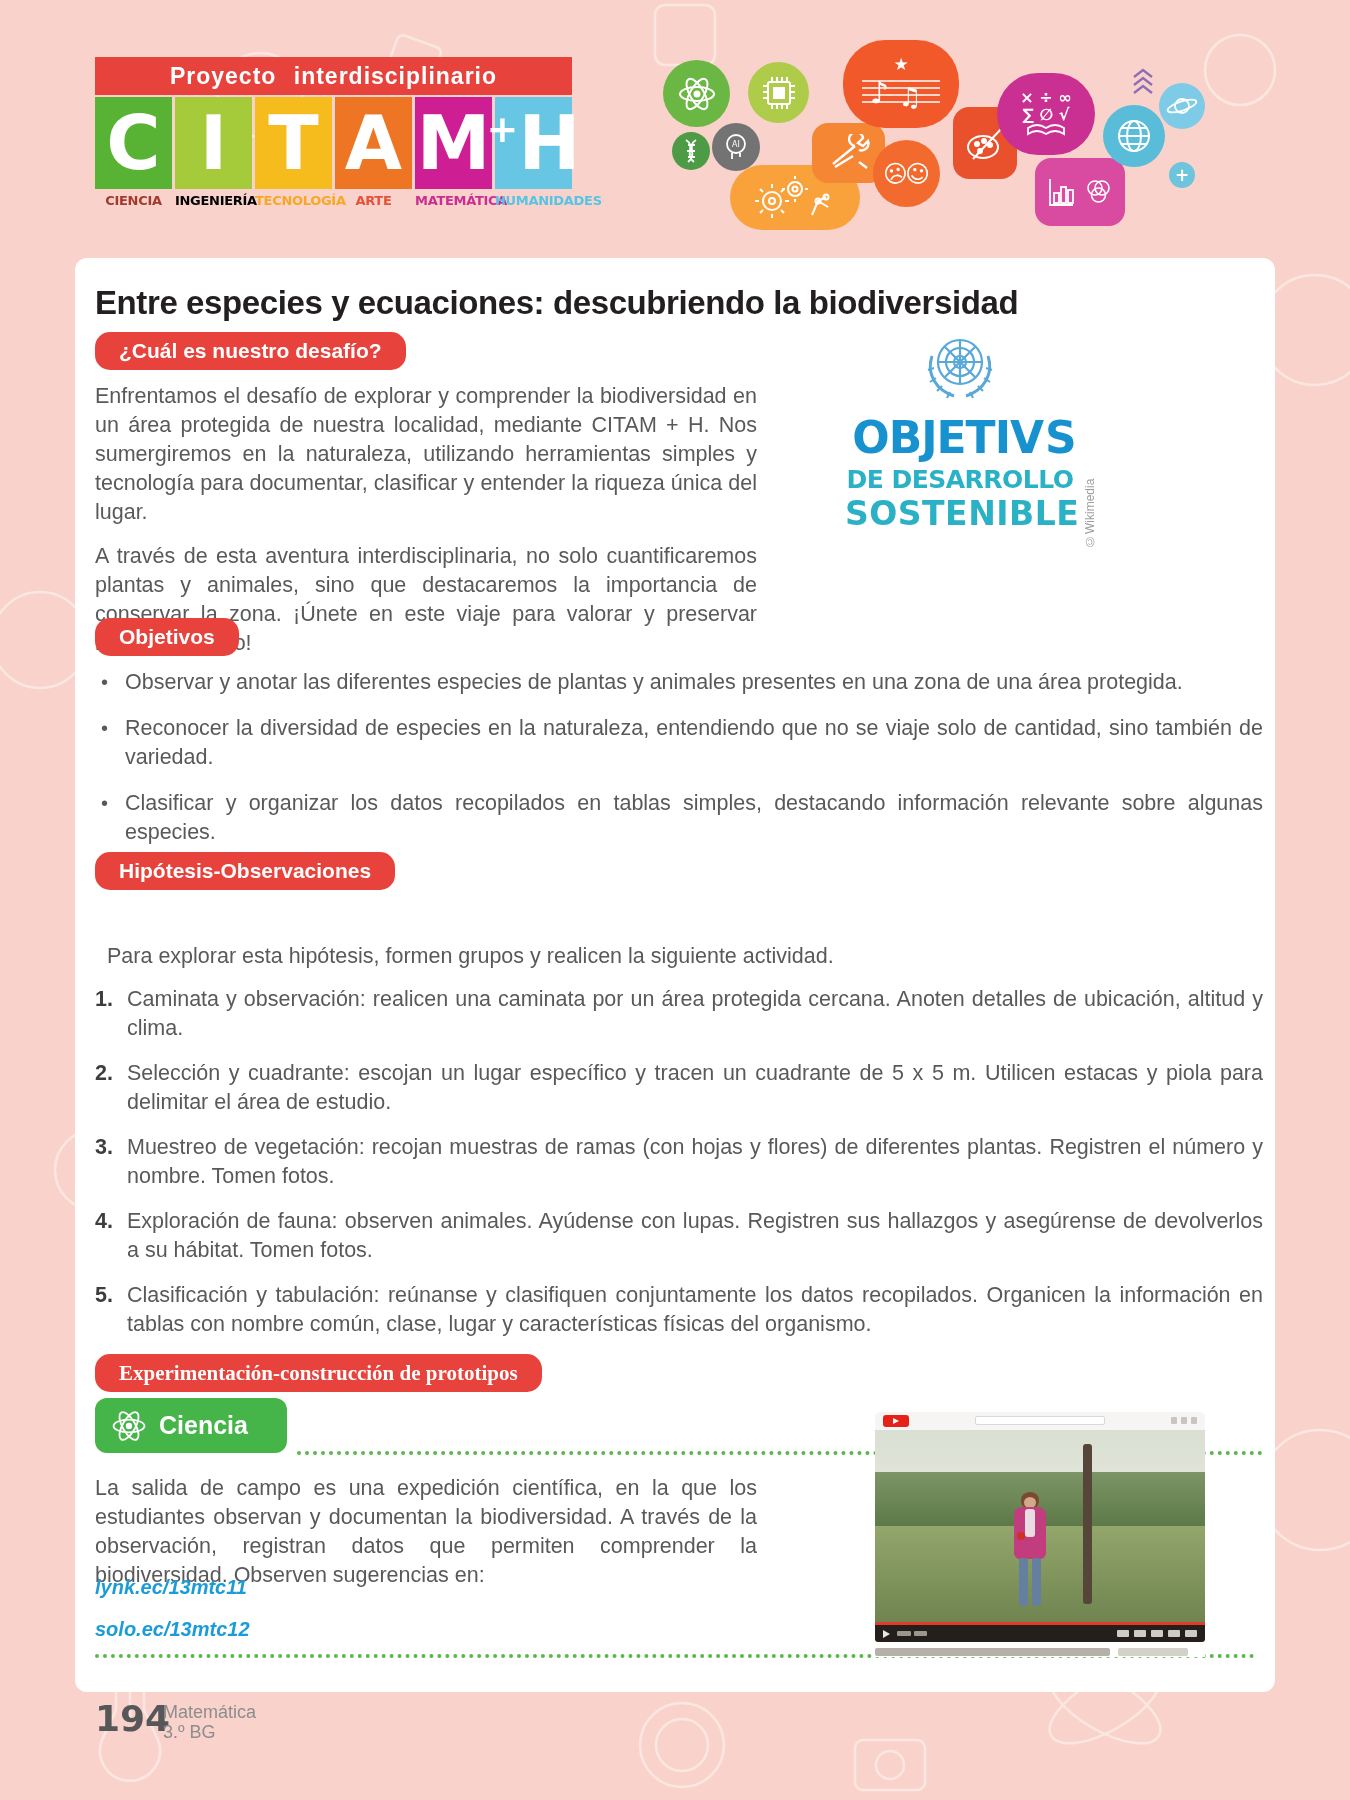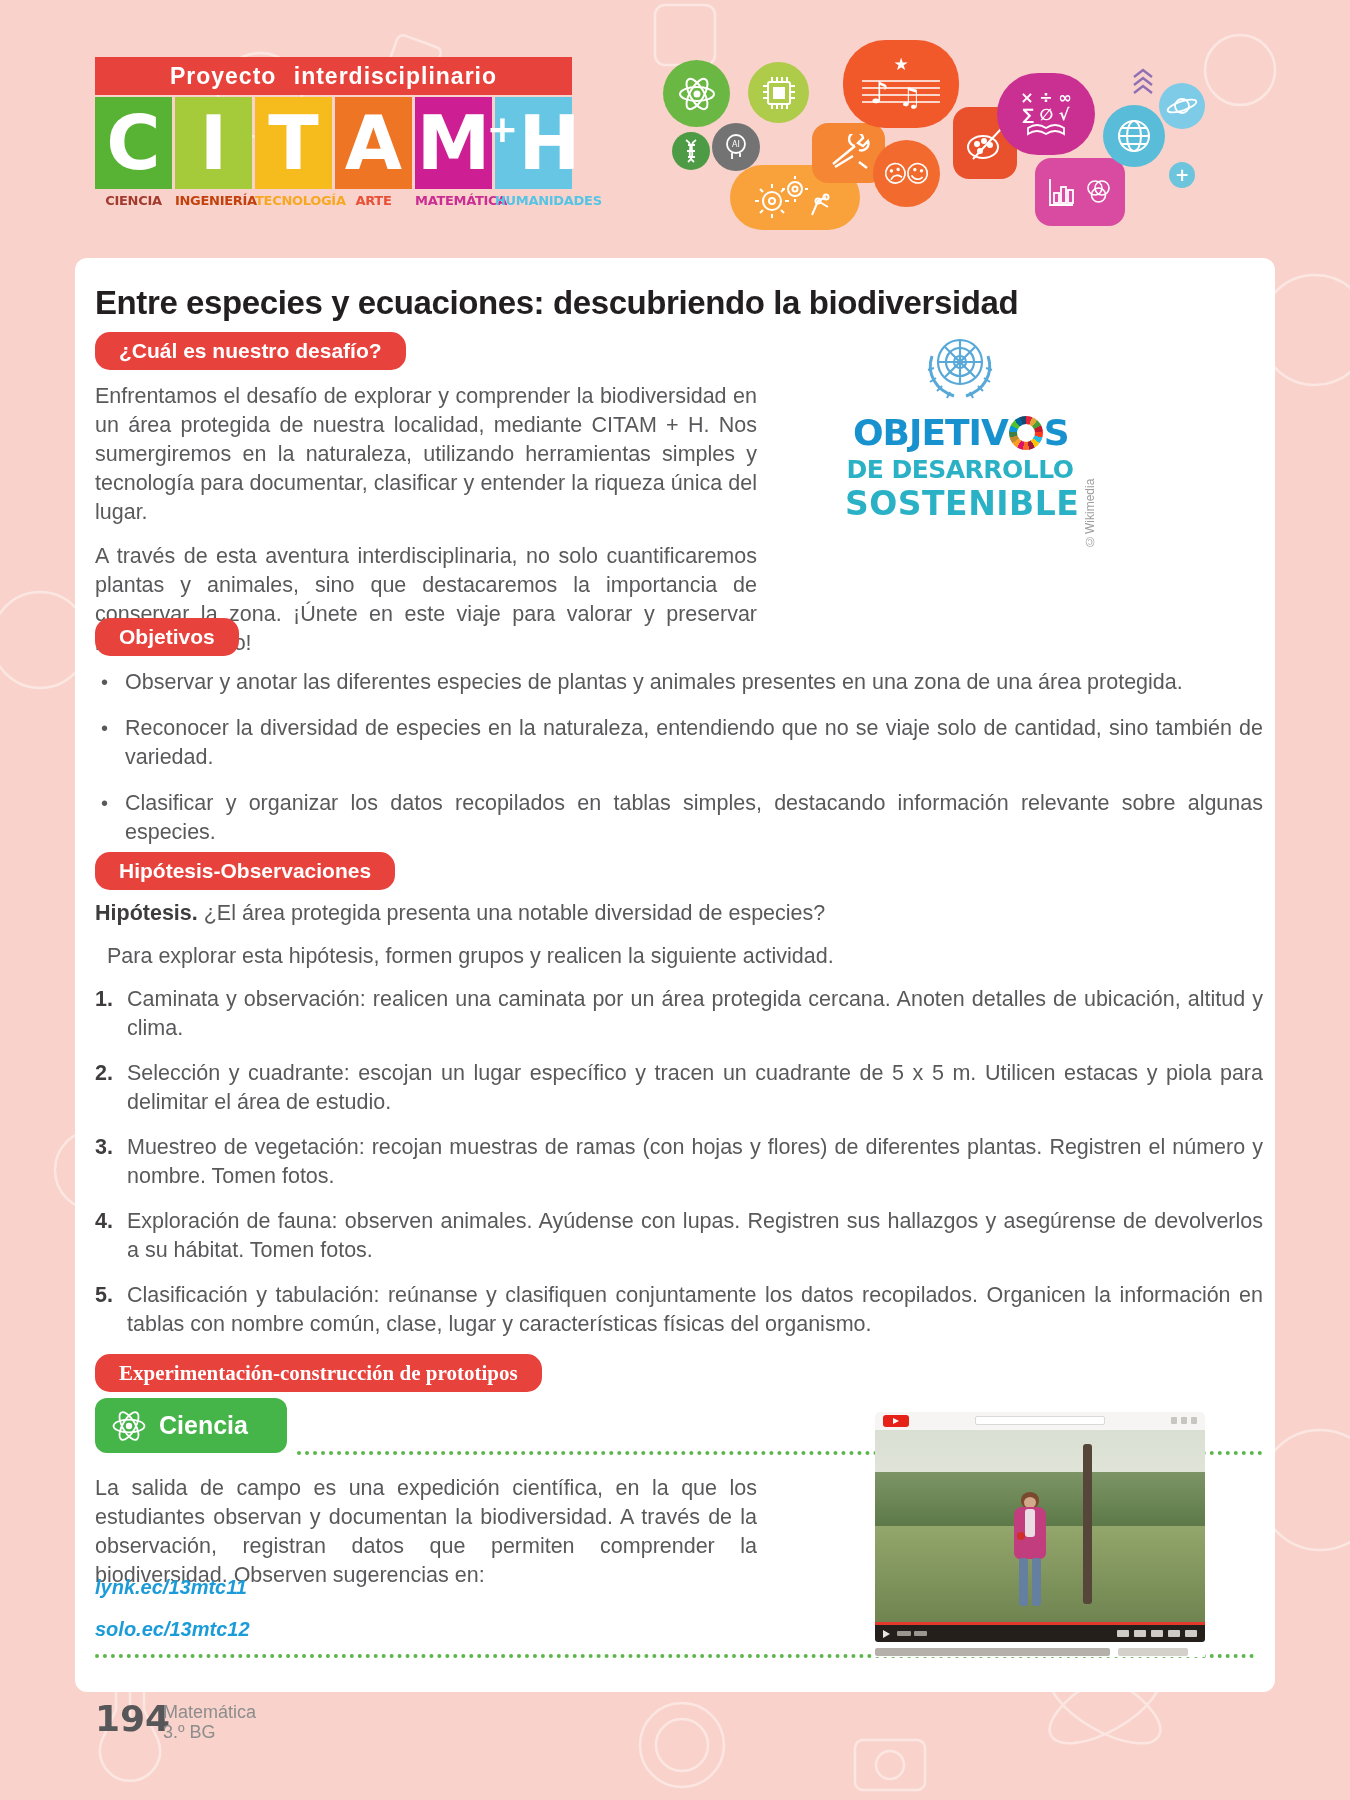--- a/index.html
+++ b/index.html
@@ -52,21 +52,21 @@
     border-radius:15px; color:#fff; font-weight:bold; font-size:21px;
     white-space:nowrap;
   }
   .body-text { font-size:21.5px; color:#59595b; line-height:29px; text-align:justify; }
   .intro-col { position:absolute; left:20px; top:124px; width:662px; }
   .intro-col p + p { margin-top:15px; }
 
   
   .sdg { position:absolute; left:770px; top:72px; width:230px; text-align:center; }
   .sdg .emblem { margin:0 auto 6px auto; display:block; }
-  .sdg-line1 { display:flex; align-items:center; justify-content:flex-start; font-weight:800; font-size:36px; letter-spacing:-1px; font-family:"DejaVu Sans",sans-serif;margin-left:8px; }
+  .sdg-line1 { display:flex; align-items:center; justify-content:center; font-weight:800; font-size:44px; letter-spacing:-1px; font-family:"DejaVu Sans",sans-serif;margin-left:8px; }
   .sdg-wheel { width:34px; height:34px; border-radius:50%; position:relative; margin:0 1px; }
   .sdg-wheel::after { content:""; position:absolute; inset:8px; background:#fff; border-radius:50%; }
   .sdg-line2 { font-weight:800; font-size:25px; margin-top:2px; font-family:"DejaVu Sans",sans-serif; letter-spacing:-.5px; }
   .sdg-line3 { font-weight:800; font-size:33px; font-family:"DejaVu Sans",sans-serif; letter-spacing:.5px; }
   .credit {
     position:absolute; left:1008px; top:120px; height:170px;
     writing-mode:vertical-rl; transform:rotate(180deg);
     font-size:12px; color:#9d9d9d;
   }
 
@@ -175,21 +175,21 @@
     <div class="letter-block" style="background-color: rgb(103, 198, 228);">
       <span class="plus-wrap">
           <span class="plus">+</span>
           <span>H</span>
         </span>
     </div>
   </div>
 
   <div class="labels">
     <div style="color: rgb(162, 59, 46);">CIENCIA</div>
-    <div style="color: #c2410c;">INGENIERÍA</div>
+    <div style="color: #000000;">INGENIERÍA</div>
     <div style="color: rgb(247, 168, 35);">TECNOLOGÍA</div>
     <div style="color: rgb(232, 80, 56);">ARTE</div>
     <div style="color: rgb(203, 45, 147);">MATEMÁTICA</div>
     <div style="color: rgb(86, 196, 229);">HUMANIDADES</div>
   </div>
 
   <div class="cluster">
     <div class="blob round" style="left:88px;top:25px;width:67px;height:67px;background:#6bb744;">
       <svg width="44" height="44" viewBox="0 0 44 44" fill="none" stroke="#fff" stroke-width="2">
           <ellipse cx="22" cy="22" rx="17" ry="7"></ellipse>
@@ -342,21 +342,20 @@
           <span class="dot">•</span>
           <span class="txt">Reconocer la diversidad de especies en la naturaleza, entendiendo que no se viaje solo de cantidad, sino también de variedad.</span>
         </li>
       <li>
           <span class="dot">•</span>
           <span class="txt">Clasificar y organizar los datos recopilados en tablas simples, destacando información relevante sobre algunas especies.</span>
         </li>
     </ul>
 
     <div class="pill" style="left: 20px; top: 594px; background-color: rgb(232, 66, 61);">Hipótesis-Observaciones</div>
-    <p class="hyp-line body-text"><b>Hipótesis.</b><span> ¿El área protegida presenta una notable diversidad de especies?</span></p>
     <p class="hyp-intro body-text">Para explorar esta hipótesis, formen grupos y realicen la siguiente actividad.</p>
 
     <ol class="ol-list body-text">
       <li>
           <span class="num">1.</span>
           <span class="txt">Caminata y observación: realicen una caminata por un área protegida cercana. Anoten detalles de ubicación, altitud y clima.</span>
         </li>
       <li>
           <span class="num">2.</span>
           <span class="txt">Selección y cuadrante: escojan un lugar específico y tracen un cuadrante de 5 x 5 m. Utilicen estacas y piola para delimitar el área de estudio.</span>

